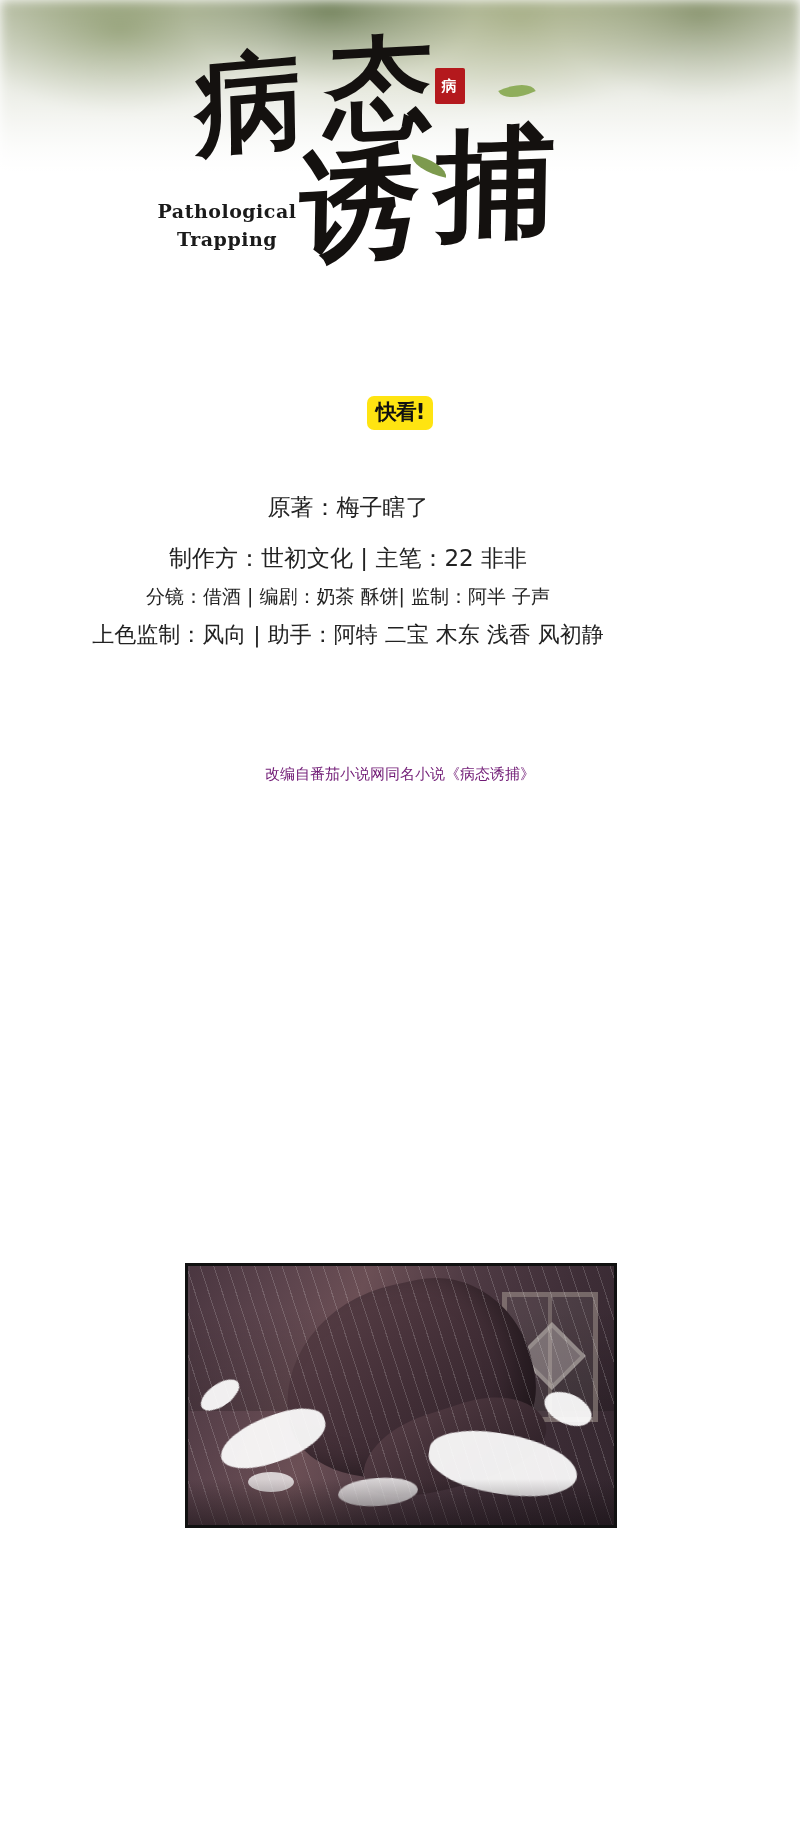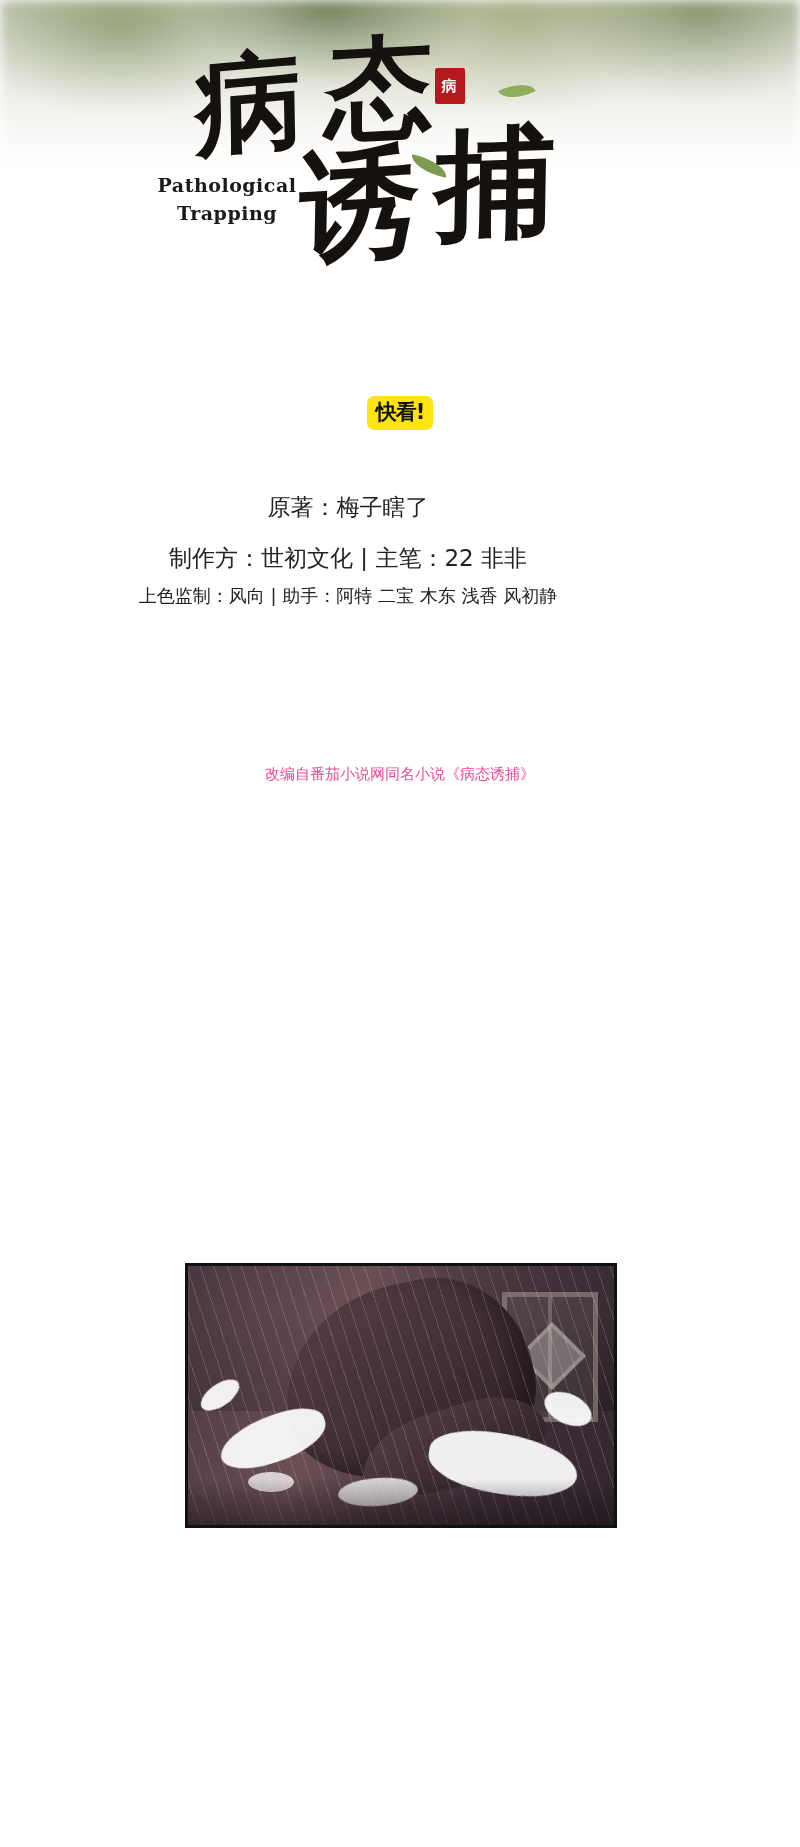--- a/index.html
+++ b/index.html
@@ -93,21 +93,21 @@
     position: absolute;
     background: #7d9a4e;
     border-radius: 0 100% 0 100%;
   }
   .leaf-a { left: 250px; top: 130px; width: 38px; height: 16px; transform: rotate(12deg); }
   .leaf-b { left: 340px; top: 55px;  width: 34px; height: 16px; transform: rotate(-25deg); background:#8fae5c; }
 
   .en-title {
     position: absolute;
     left: 152px;
-    top: 154px;
+    top: 180px;
     width: 150px;
     text-align: center;
     font-family: "DejaVu Serif", "Liberation Serif", serif;
     font-size: 19px;
     line-height: 1.45;
     color: #1a1a1a;
     letter-spacing: 0.5px;
     font-weight: 600;
   }
 
@@ -148,31 +148,31 @@
     top: 492px;
     width: 696px;
     text-align: center;
     color: #222;
     font-family: "DejaVu Sans", sans-serif;
   }
   .credit-line { margin: 0 0 10px 0; }
   .c-1 { font-size: 23px; }
   .c-2 { font-size: 23px; margin-top: 20px; }
   .c-3 { font-size: 19px; }
-  .c-4 { font-size: 18px; }
+  .c-4 { font-size: 22px; }
   .c-5 { font-size: 23px; margin-top: 14px; }
 
   .adapt-note {
     position: absolute;
     left: 0;
     top: 765px;
     width: 800px;
     text-align: center;
     font-size: 15px;
-    color: #ec4899;
+    color: #701a75;
     font-family: "DejaVu Sans", sans-serif;
   }
 
   
   .panel {
     position: absolute;
     left: 185px;
     top: 1263px;
     width: 432px;
     height: 265px;
@@ -291,20 +291,21 @@
   </div>
 </div>
 
 <div class="publisher">
   <div class="publisher-badge">快看!</div>
 </div>
 
 <div class="credits">
   <p class="credit-line c-1">原著：梅子瞎了</p>
   <p class="credit-line c-2">制作方：世初文化 | 主笔：22 非非</p>
+  <p class="credit-line c-3">分镜：借酒 | 编剧：奶茶 酥饼| 监制：阿半 子声</p>
   <p class="credit-line c-4">上色监制：风向 | 助手：阿特 二宝 木东 浅香 风初静</p>
 </div>
 
 <div class="adapt-note">改编自番茄小说网同名小说《病态诱捕》</div>
 
 <div class="panel">
   <div class="panel-bg"></div>
   <div class="wall-panelling"></div>
   <div class="window-frame"></div>
   <div class="window-diamond"></div>

